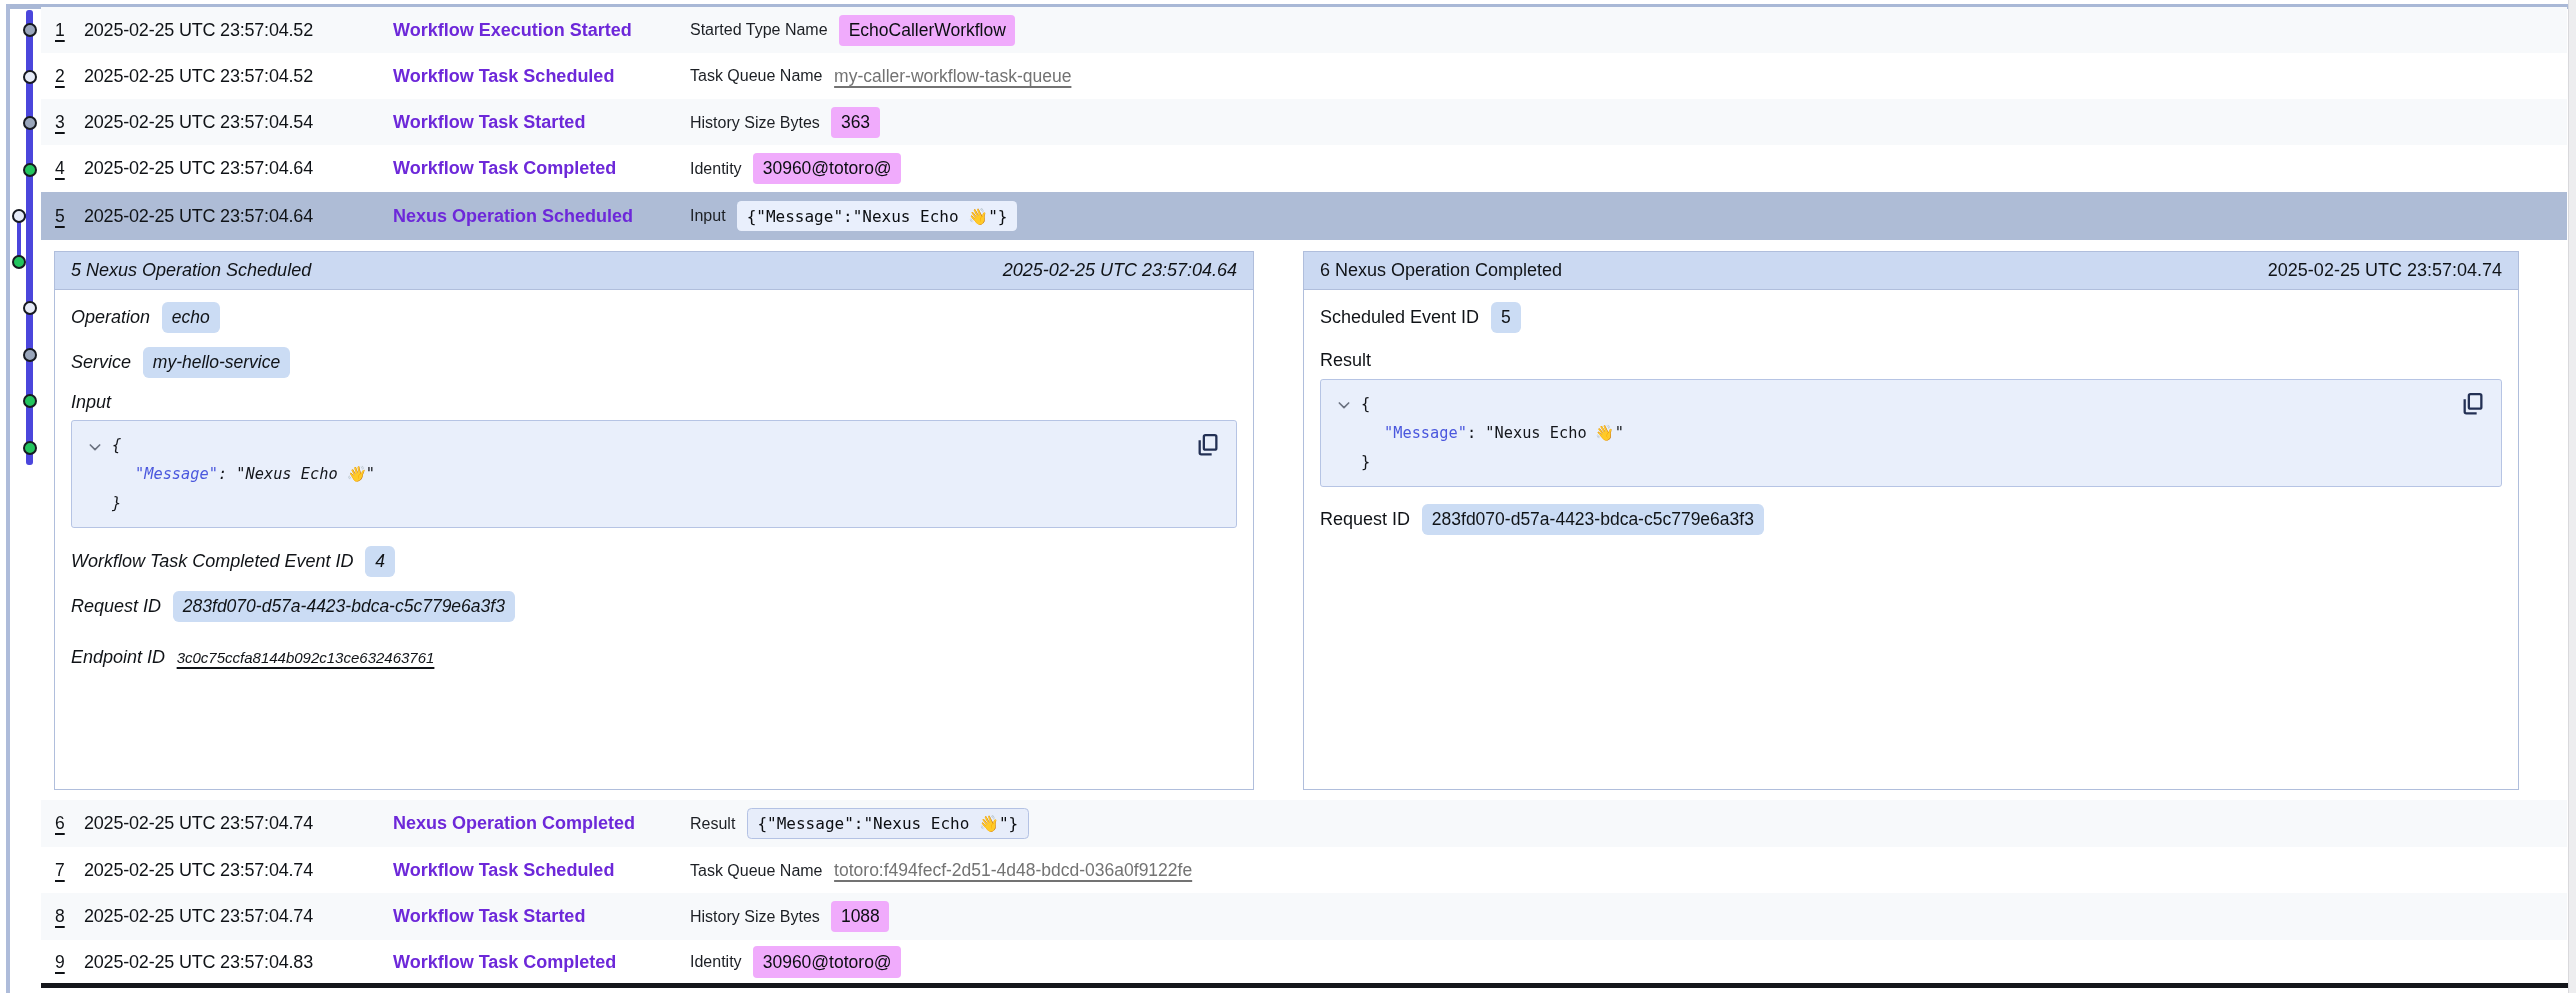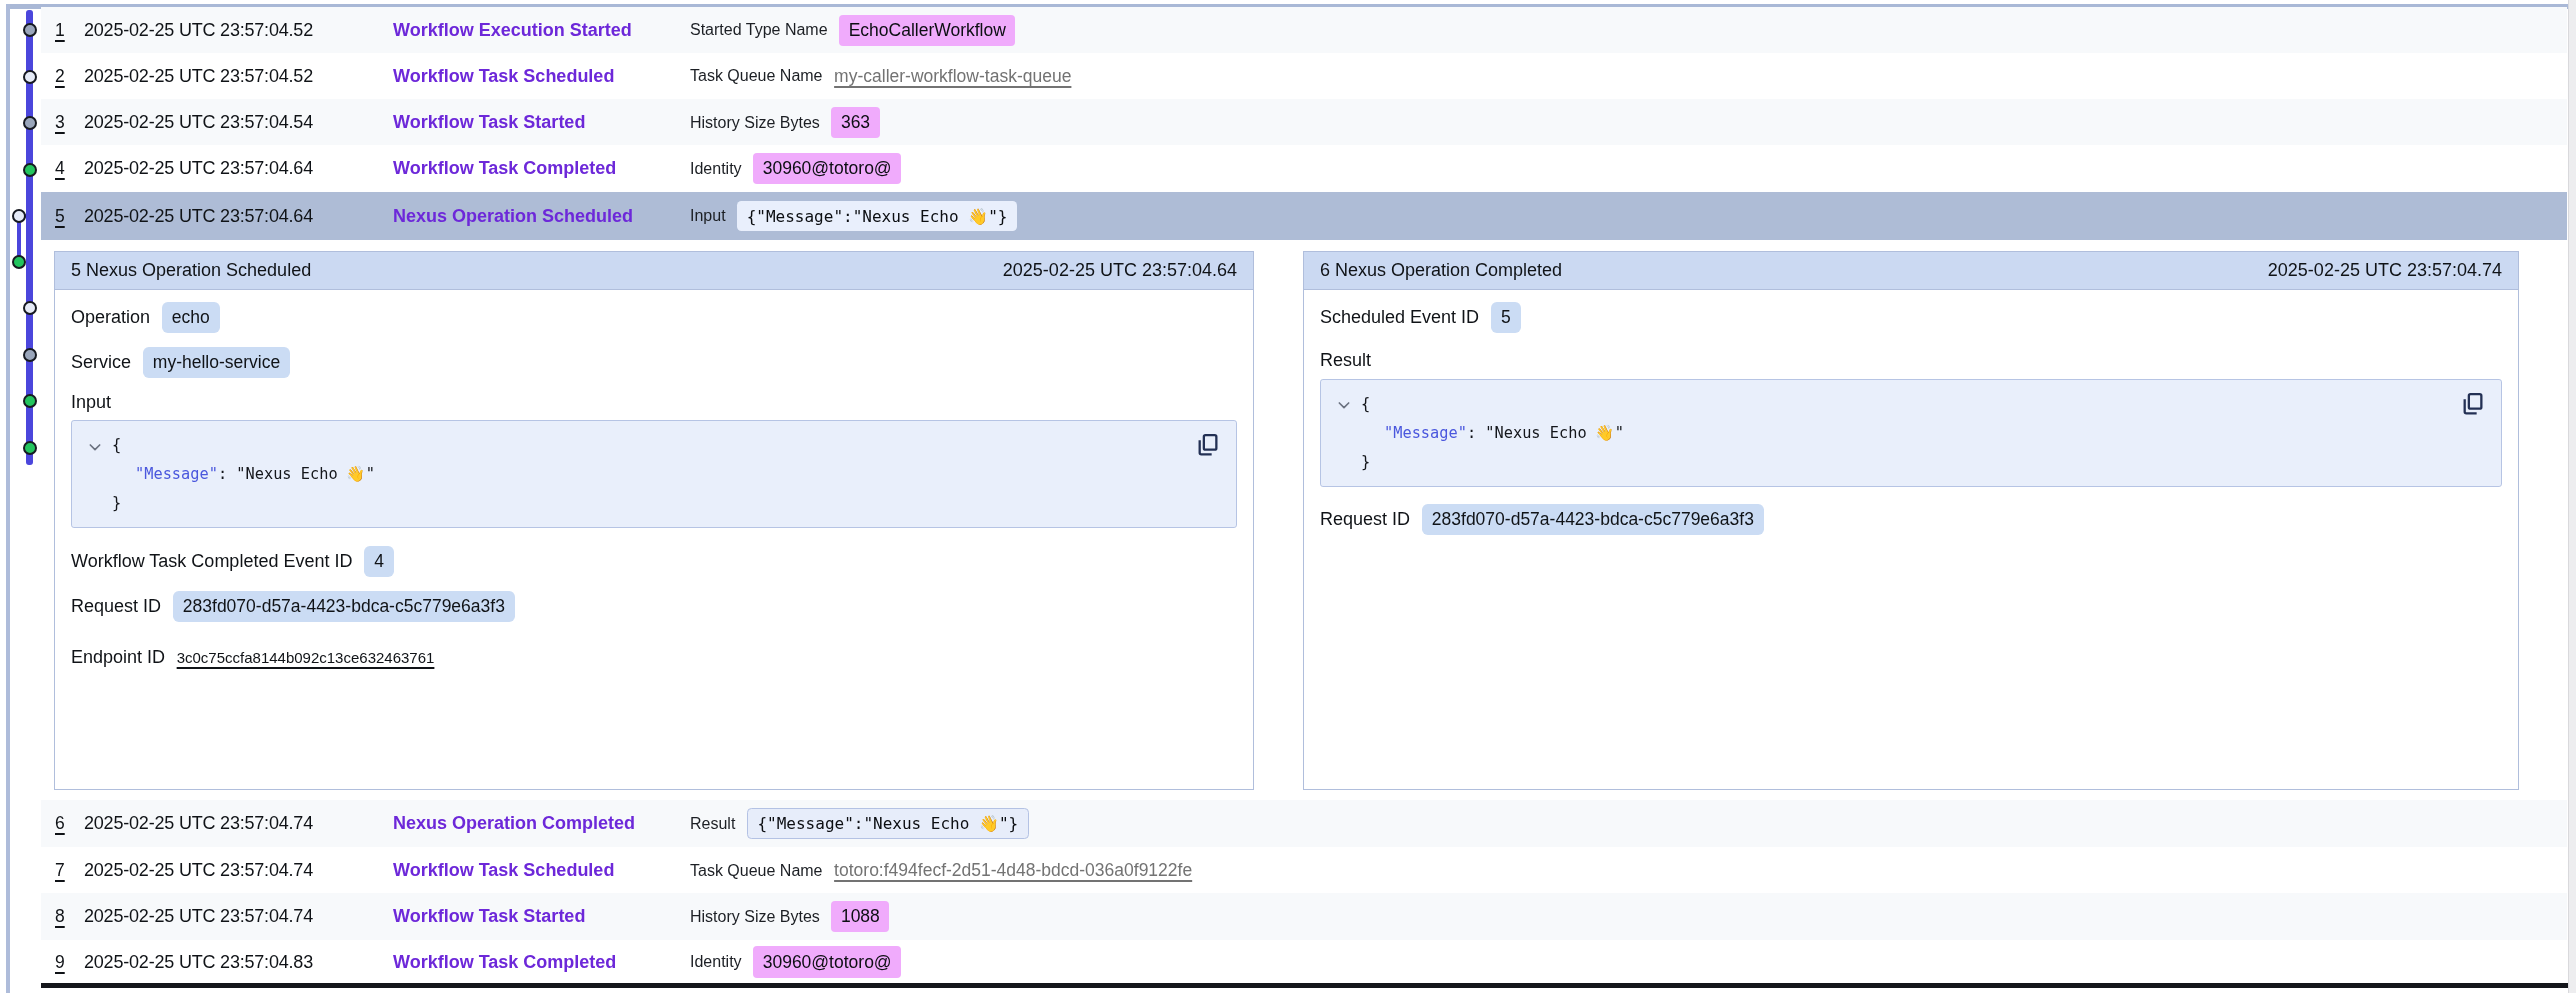--- a/index.html
+++ b/index.html
@@ -32,21 +32,21 @@
   .time { width:309px; font-size:18px; letter-spacing:-0.2px; }
   .ename{ width:297px; font-size:18px; font-weight:700; color:#6d28d9; }
   .alabel{ font-size:16px; color:#1c1f24; margin-right:11.6px; white-space:nowrap; }
   .badge { background:#f0abfc; border-radius:4px; padding:5.1px 9.5px; font-size:17.5px; color:#0c0e12; white-space:nowrap; }
   .mono-badge { background:#e9effc; border-radius:4.4px; padding:5.1px 9.5px; font-family:"DejaVu Sans Mono", monospace; font-size:16px; color:#0c0e12; white-space:nowrap; }
   .mono-badge.bordered { border:1.5px solid #b4c2e4; background:#e7edfa; }
   .row-link { font-size:17.5px; color:#737373; text-decoration:underline; text-underline-offset:3.6px; text-decoration-thickness:1.5px; white-space:nowrap; }
 
   
   .panel { position:absolute; top:251px; height:539px; background:#ffffff; border:1.5px solid #b0bedc; }
-  .panel.left  { left:54px;   width:1200px; }
+  .panel.left  { left:54px;   width:1200px;font-style:italic; }
   .panel.right { left:1303px; width:1216px; }
   .panel-header { height:38px; background:#cbd9f2; border-bottom:0.7px solid #b0bedc;
                   display:flex; justify-content:space-between; align-items:center; padding:0 16px; font-size:18px; }
   .panel-body { padding:11.6px 16px 0 16px; }
   .pfield { display:flex; align-items:center; gap:11.6px; min-height:29px; margin-bottom:14px; font-size:18px; }
   .plabel { white-space:nowrap; }
   .plabel.section { margin:2.9px 0 0 0; }
   .pill { background:#cbdcf4; border-radius:5.8px; padding:5.1px 10.2px; font-size:17.5px; white-space:nowrap; }
   .plink { font-size:15px; color:#101317; text-decoration:underline; text-underline-offset:4.4px; text-decoration-thickness:1.5px; }
 

